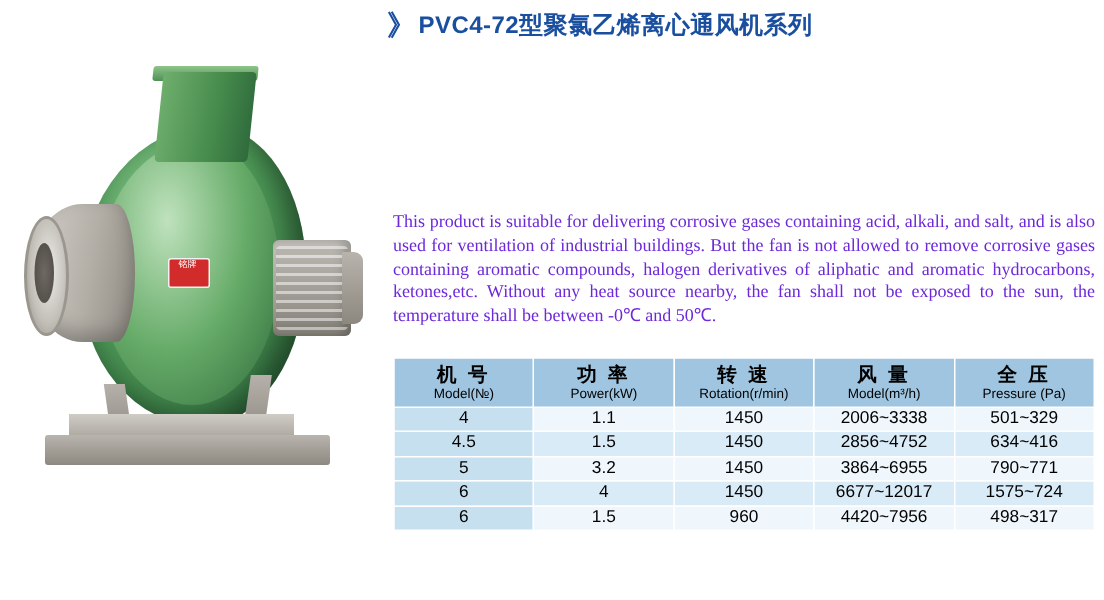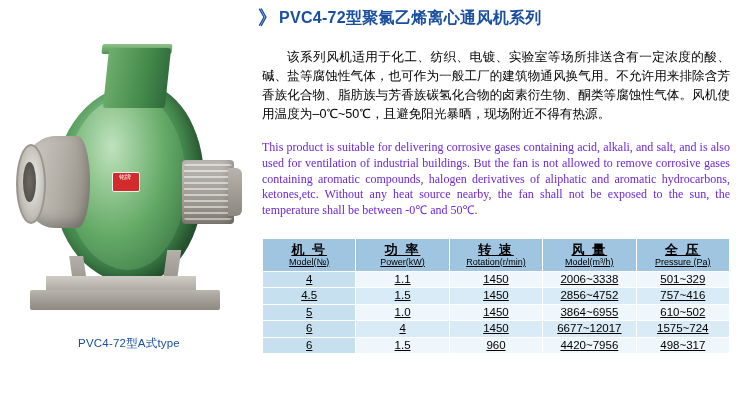--- a/index.html
+++ b/index.html
@@ -276,21 +276,20 @@
     border-collapse: collapse;
     table-layout: fixed;
   }
   .spec-table th,
   .spec-table td {
     border: 1px solid #ffffff;
     text-align: center;
     font-size: 11.5px;
     color: #000000;
     padding: 0;
-    text-decoration: underline;
   }
   .spec-table thead th {
     background: #9fc5e0;
     height: 28px;
     padding: 2px 0;
   }
   .th-cn {
     font-size: 13px;
     font-weight: bold;
     letter-spacing: 2px;
@@ -328,31 +327,29 @@
       <div class="motor"></div>
       <div class="motor-fins"></div>
       <div class="motor-cap"></div>
       <div class="leg-a"></div>
       <div class="leg-b"></div>
       <div class="fan-base2"></div>
       <div class="fan-base"></div>
       <div class="nameplate"></div>
       <div class="nameplate-txt">铭牌</div>
     </div>
-    <div class="caption">PVC4-72型A式type</div>
   </div>
 
   <div class="right-panel">
 
     <div class="title-row">
       <span class="chevrons">》</span>
       <span class="title-cn">PVC4-72型聚氯乙烯离心通风机系列</span>
     </div>
 
-    <div class="para-cn">该系列风机适用于化工、纺织、电镀、实验室等场所排送含有一定浓度的酸、碱、盐等腐蚀性气体，也可作为一般工厂的建筑物通风换气用。不允许用来排除含芳香族化合物、脂肪族与芳香族碳氢化合物的卤素衍生物、酮类等腐蚀性气体。风机使用温度为–0℃~50℃，且避免阳光暴晒，现场附近不得有热源。</div>
     <div class="para-en">This product is suitable for delivering corrosive gases containing acid, alkali, and salt, and is also used for ventilation of industrial buildings. But the fan is not allowed to remove corrosive gases containing aromatic compounds, halogen derivatives of aliphatic and aromatic hydrocarbons, ketones,etc. Without any heat source nearby, the fan shall not be exposed to the sun, the temperature shall be between -0℃ and 50℃.</div>
 
     <table class="spec-table">
       <thead>
         <tr>
           <th>
             <span class="th-cn">机 号</span>
             <span class="th-en">Model(№)</span>
           </th>
           <th>
@@ -379,28 +376,28 @@
             <td>1.1</td>
             <td>1450</td>
             <td>2006~3338</td>
             <td>501~329</td>
           </tr>
           <tr class="row-a">
             <td class="cell-model">4.5</td>
             <td>1.5</td>
             <td>1450</td>
             <td>2856~4752</td>
-            <td>757~416</td>
+            <td>634~416</td>
           </tr>
           <tr class="row-b">
             <td class="cell-model">5</td>
-            <td>1.0</td>
+            <td>3.2</td>
             <td>1450</td>
             <td>3864~6955</td>
-            <td>610~502</td>
+            <td>790~771</td>
           </tr>
           <tr class="row-a">
             <td class="cell-model">6</td>
             <td>4</td>
             <td>1450</td>
             <td>6677~12017</td>
             <td>1575~724</td>
           </tr>
           <tr class="row-b">
             <td class="cell-model">6</td>

